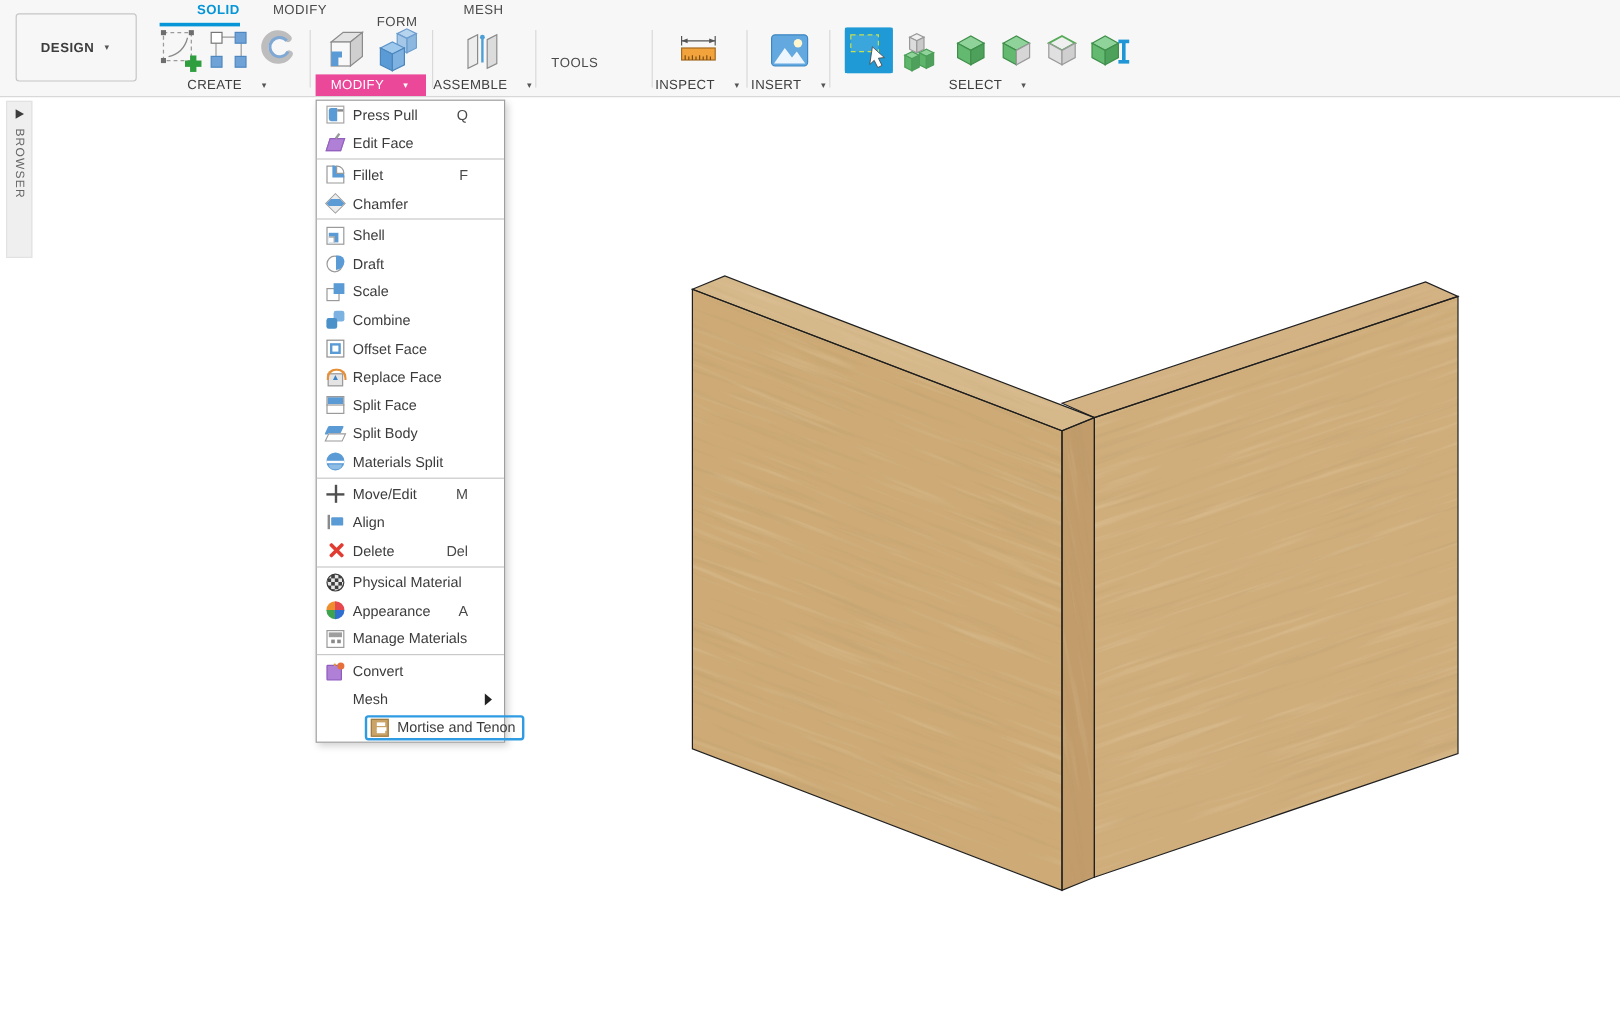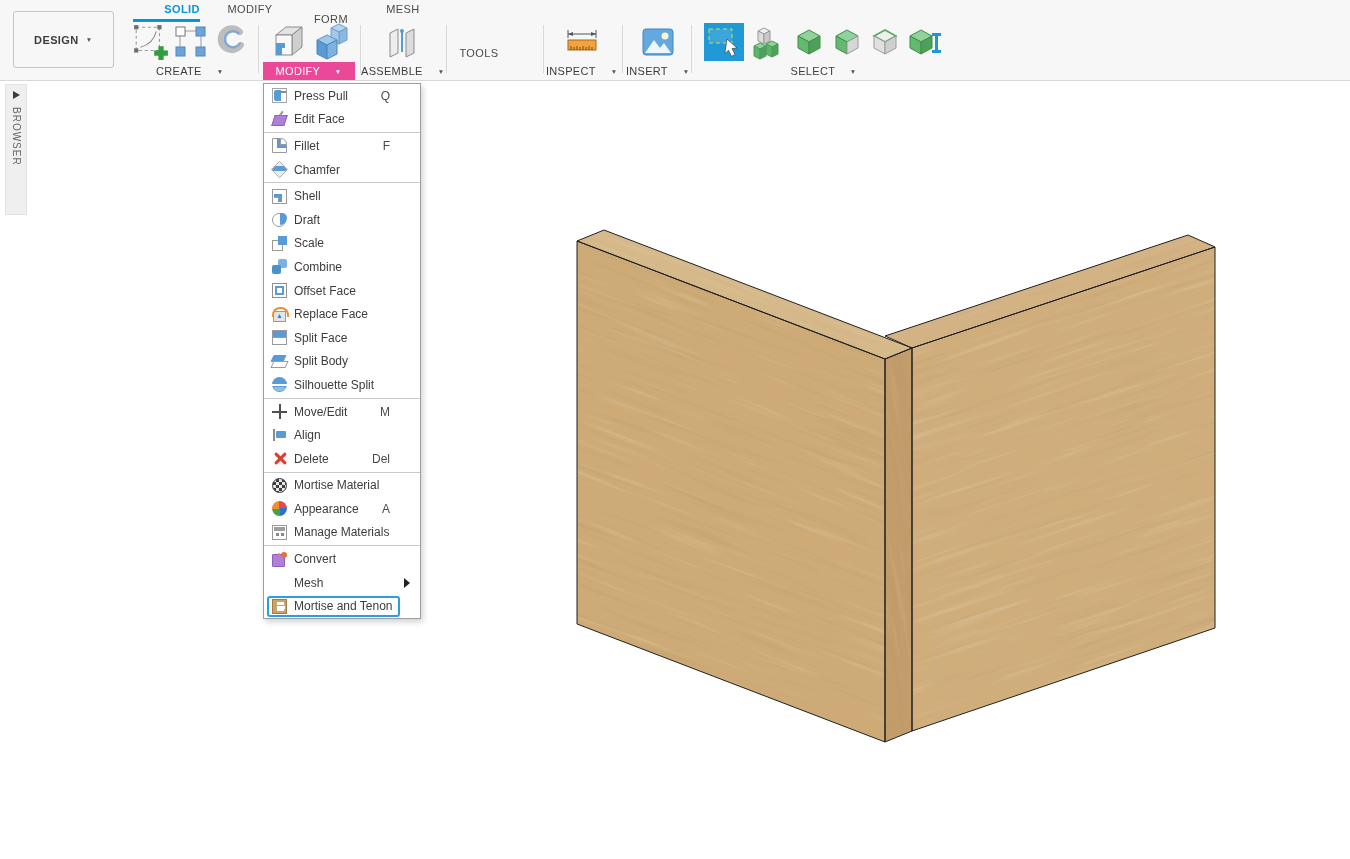--- a/index.html
+++ b/index.html
@@ -44,21 +44,21 @@
                    margin-bottom:8px; }
   .browser-label { writing-mode:vertical-rl; font-size:10px; color:#666; letter-spacing:1px; }
 
   
   .menu { position:absolute; left:263px; top:83px; width:158px; background:#fff;
           border:1px solid #9e9e9e; box-shadow:2px 3px 6px rgba(0,0,0,.18); z-index:10; }
   .menu-item { height:23.6px; display:flex; align-items:center; padding-left:3px;
                font-size:12px; color:#3c3c3c; white-space:nowrap; }
   .hlbox { display:inline-flex; align-items:center; gap:7px; padding:1px 5px 1px 3px;
            border:2px solid transparent; border-radius:3px; }
-  .menu-item.highlighted .hlbox { border-color:#2e9be2; }
+  .menu-item.highlighted .hlbox { border-color:#2e9be2;margin-left:37px; }
   .mshort { margin-left:auto; margin-right:30px; font-size:12px; color:#4a4a4a; }
   .marrow { margin-left:auto; margin-right:10px; width:0; height:0;
             border-left:6px solid #222; border-top:5px solid transparent; border-bottom:5px solid transparent; }
   .menu-sep { height:3px; border-top:1px solid #c9c9c9; margin:1px 0 -1px 0; }
 
   
   .ic { position:relative; width:15px; height:15px; flex:none; display:inline-block; }
   .ic::before, .ic::after { content:""; position:absolute; }
   .ic-press-pull { border:1px solid #a5a5a5; background:#fff; }
   .ic-press-pull::before { left:1px; top:1px; bottom:1px; width:7px; background:#5b9bd5; border-radius:2px 0 0 2px; }
@@ -461,21 +461,21 @@
     </div>
     <div class="menu-item">
       <span class="hlbox">
         <span class="ic ic-split-body"></span>
         <span class="mlabel">Split Body</span>
       </span>
     </div>
     <div class="menu-item">
       <span class="hlbox">
         <span class="ic ic-silhouette-split"></span>
-        <span class="mlabel">Silhouette Split</span>
+        <span class="mlabel">Materials Split</span>
       </span>
     </div>
     <div class="menu-sep"></div>
     <div class="menu-item">
       <span class="hlbox">
         <span class="ic ic-move-copy"></span>
         <span class="mlabel">Move/Edit</span>
       </span>
       <span class="mshort">M</span>
     </div>
@@ -489,21 +489,21 @@
       <span class="hlbox">
         <span class="ic ic-delete"></span>
         <span class="mlabel">Delete</span>
       </span>
       <span class="mshort">Del</span>
     </div>
     <div class="menu-sep"></div>
     <div class="menu-item">
       <span class="hlbox">
         <span class="ic ic-physical-material"></span>
-        <span class="mlabel">Mortise Material</span>
+        <span class="mlabel">Physical Material</span>
       </span>
     </div>
     <div class="menu-item">
       <span class="hlbox">
         <span class="ic ic-appearance"></span>
         <span class="mlabel">Appearance</span>
       </span>
       <span class="mshort">A</span>
     </div>
     <div class="menu-item">

